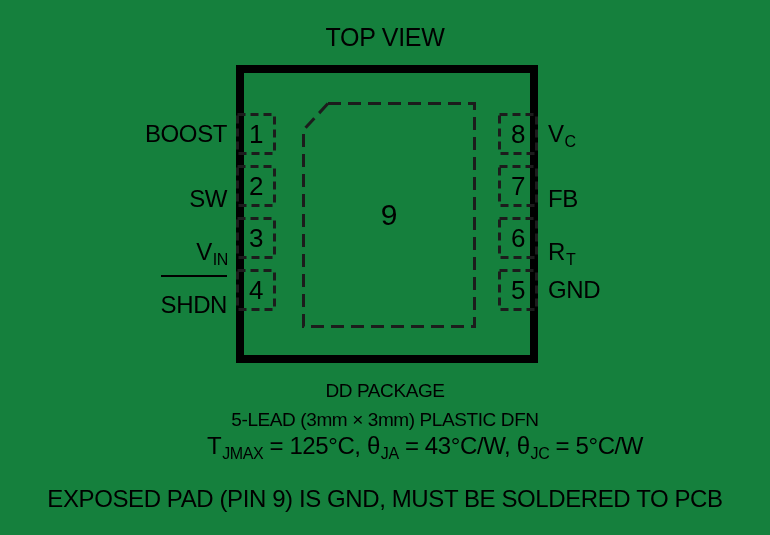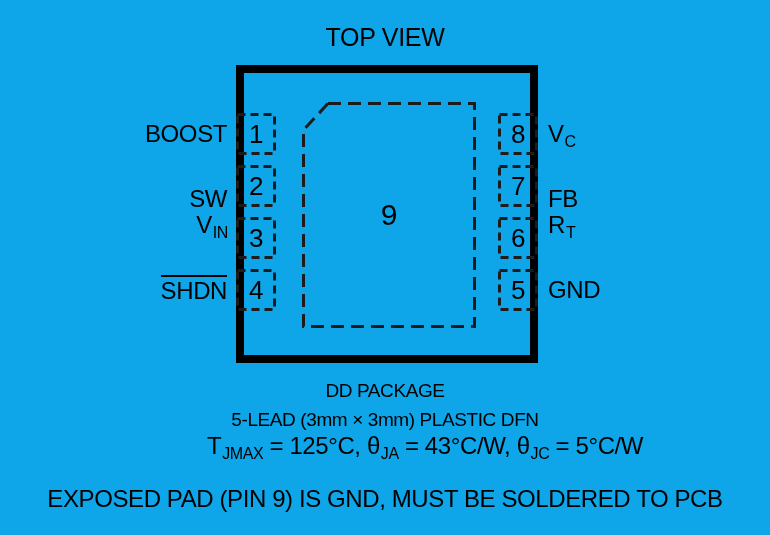--- a/index.html
+++ b/index.html
@@ -1,19 +1,19 @@
 <!DOCTYPE html>
 <html><head>
 <meta charset="utf-8">
 <style>
   html, body { margin: 0; padding: 0; background: #ffffff; }
   .canvas {
     position: relative;
     width: 770px; height: 535px;
-    background: #0ea5e9;
+    background: #15803d;
     color: #000000;
     font-family: "Liberation Sans", "DejaVu Sans", sans-serif;
     overflow: hidden;
   }
   .title {
     position: absolute; top: 22px; left: 0; width: 100%;
     text-align: center; font-size: 25px; line-height: 30px; letter-spacing: -0.3px;
   }
   .pkg {
     position: absolute; left: 236px; top: 65px;
@@ -38,26 +38,26 @@
     font-size: 30px;
   }
   .lbl {
     position: absolute; font-size: 24px; line-height: 30px; letter-spacing: -0.4px;
     white-space: nowrap;
   }
   .lbl.side-left  { right: 542px; }
   .lbl.side-right { left: 548px; text-align: center; }
   .lbl-r1 { top: 119px; }
   .lbl-r2 { top: 184px; }
-  .lbl-r3 { top: 210px; }
+  .lbl-r3 { top: 237px; }
   .lbl-r4 { top: 275px; }
   sub.ss {
     font-size: 16px; line-height: 0; vertical-align: -5px; margin-left: 1px; letter-spacing: -0.4px;
   }
-  .ovl { display: inline-block; border-top: 2.5px solid #000; padding-top: 2px; line-height: 24px; }
+  .ovl { display: inline-block; border-top: 2.5px solid #000; padding-top: 16px; line-height: 24px; }
   .cap {
     position: absolute; left: 0; width: 100%; text-align: center;
     font-size: 19px; line-height: 28px; letter-spacing: -0.4px; white-space: nowrap;
   }
   .cap-1 { top: 377px; }
   .cap-2 { top: 406px; }
   .note {
     position: absolute; left: 0; width: 100%; text-align: center;
     font-size: 24px; line-height: 28px; letter-spacing: -0.4px; white-space: nowrap;
   }

